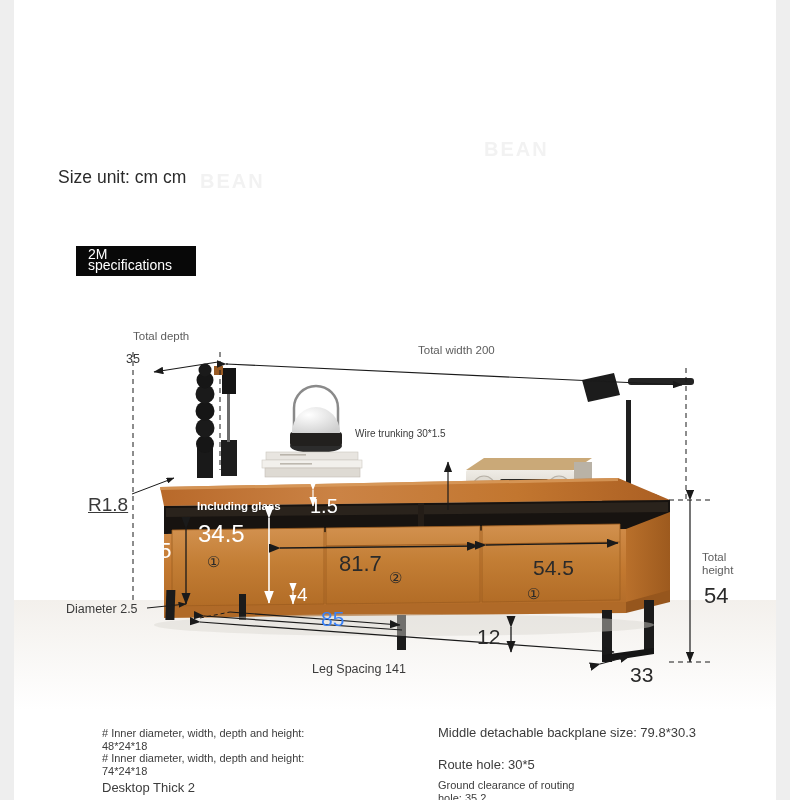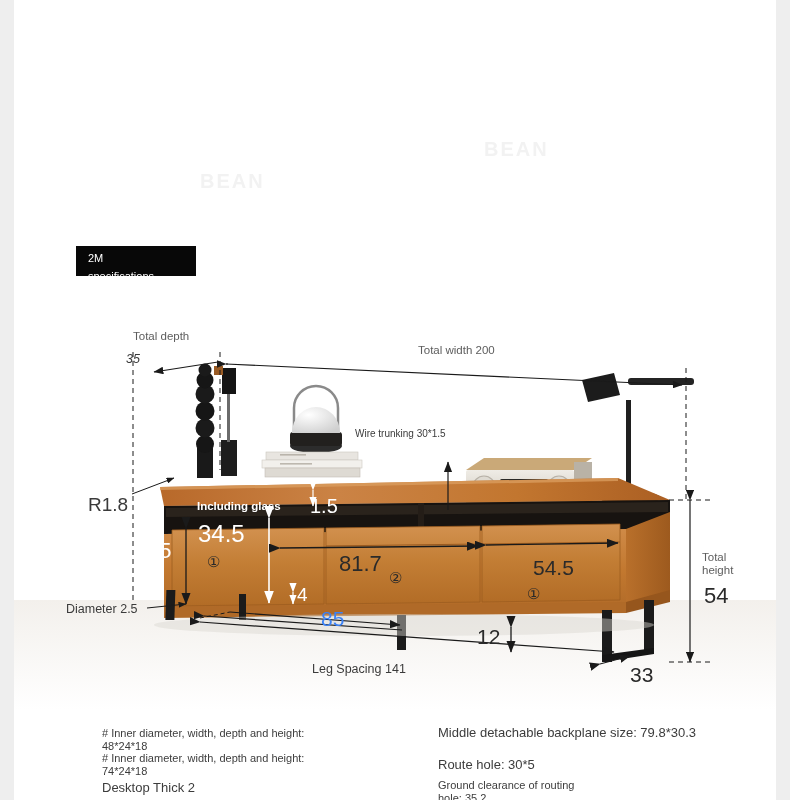--- a/index.html
+++ b/index.html
@@ -33,37 +33,37 @@
   .wm1 { left: 470px; top: 138px; }
   .wm2 { left: 186px; top: 170px; }
 
   
   .badge {
     position: absolute; left: 62px; top: 246px;
     width: 120px; height: 30px; background: #080808;
   }
   .badge-text {
     position: absolute; left: 12px; top: 3px;
-    color: #ffffff; font-size: 11px; line-height: 18px;
+    color: #ffffff; font-size: 14px; line-height: 11px;
     white-space: pre-line; font-weight: 500;
   }
 
   
   #stage { position: absolute; left: 0; top: 0; width: 762px; height: 800px; }
   #stage svg { position: absolute; left: 0; top: 0; }
 
   
   .dim { position: absolute; white-space: pre-line; }
   .dim-gray { color: #5d5d5d; font-size: 11.5px; }
 
   .t-totaldepth  { left: 119px; top: 330px; }
-  .t-35          { left: 112px; top: 352px; font-size: 12.5px; color: #3a3a3a; font-style: italic; }
+  .t-35          { left: 112px; top: 352px; font-size: 12.5px; color: #3a3a3a; }
   .t-totalwidth  { left: 404px; top: 344px; }
   .t-wire        { left: 341px; top: 428px; font-size: 10px; color: #3b3b3b; }
-  .t-r18         { left: 74px;  top: 494px; font-size: 19px; color: #3a3a3a; }
+  .t-r18         { left: 74px;  top: 494px; font-size: 19px; color: #3a3a3a; text-decoration: underline; }
   .t-incglass    { left: 183px; top: 500px; font-size: 11.5px; color: #ffffff; font-weight: 600; }
   .t-15          { left: 296px; top: 495px; font-size: 20px; color: #ffffff; }
   .t-345         { left: 184px; top: 520px; font-size: 24px; color: #ffffff; }
   .t-25          { left: 133px; top: 538px; font-size: 22px; color: #ffffff; }
   .t-c1a         { left: 193px; top: 553px; font-size: 15px; color: #2a2a2a; }
   .t-817         { left: 325px; top: 551px; font-size: 22px; color: #2a2a2a; }
   .t-c2          { left: 375px; top: 569px; font-size: 15px; color: #2a2a2a; }
   .t-545         { left: 519px; top: 556px; font-size: 21px; color: #2a2a2a; }
   .t-c1b         { left: 513px; top: 585px; font-size: 15px; color: #2a2a2a; }
   .t-4           { left: 283px; top: 584px; font-size: 19px; color: #ffffff; }
@@ -84,20 +84,21 @@
   .nb-3 { left: 88px;  top: 780px; }
   .nb-4 { left: 424px; top: 725px; }
   .nb-5 { left: 424px; top: 757px; }
   .nb-6 { left: 424px; top: 779px; width: 230px; white-space: pre-line; font-size: 11px; line-height: 12.5px; }
 </style>
 </head>
 <body>
 
 <div id="page">
 
+  <div class="sizeunit">Size unit: cm cm</div>
   <div class="watermark wm1">BEAN</div>
   <div class="watermark wm2">BEAN</div>
 
   <div class="badge">
     <div class="badge-text">2M
 specifications</div>
   </div>
 
   <div id="stage">
     <svg width="762" height="800" viewBox="0 0 762 800">

